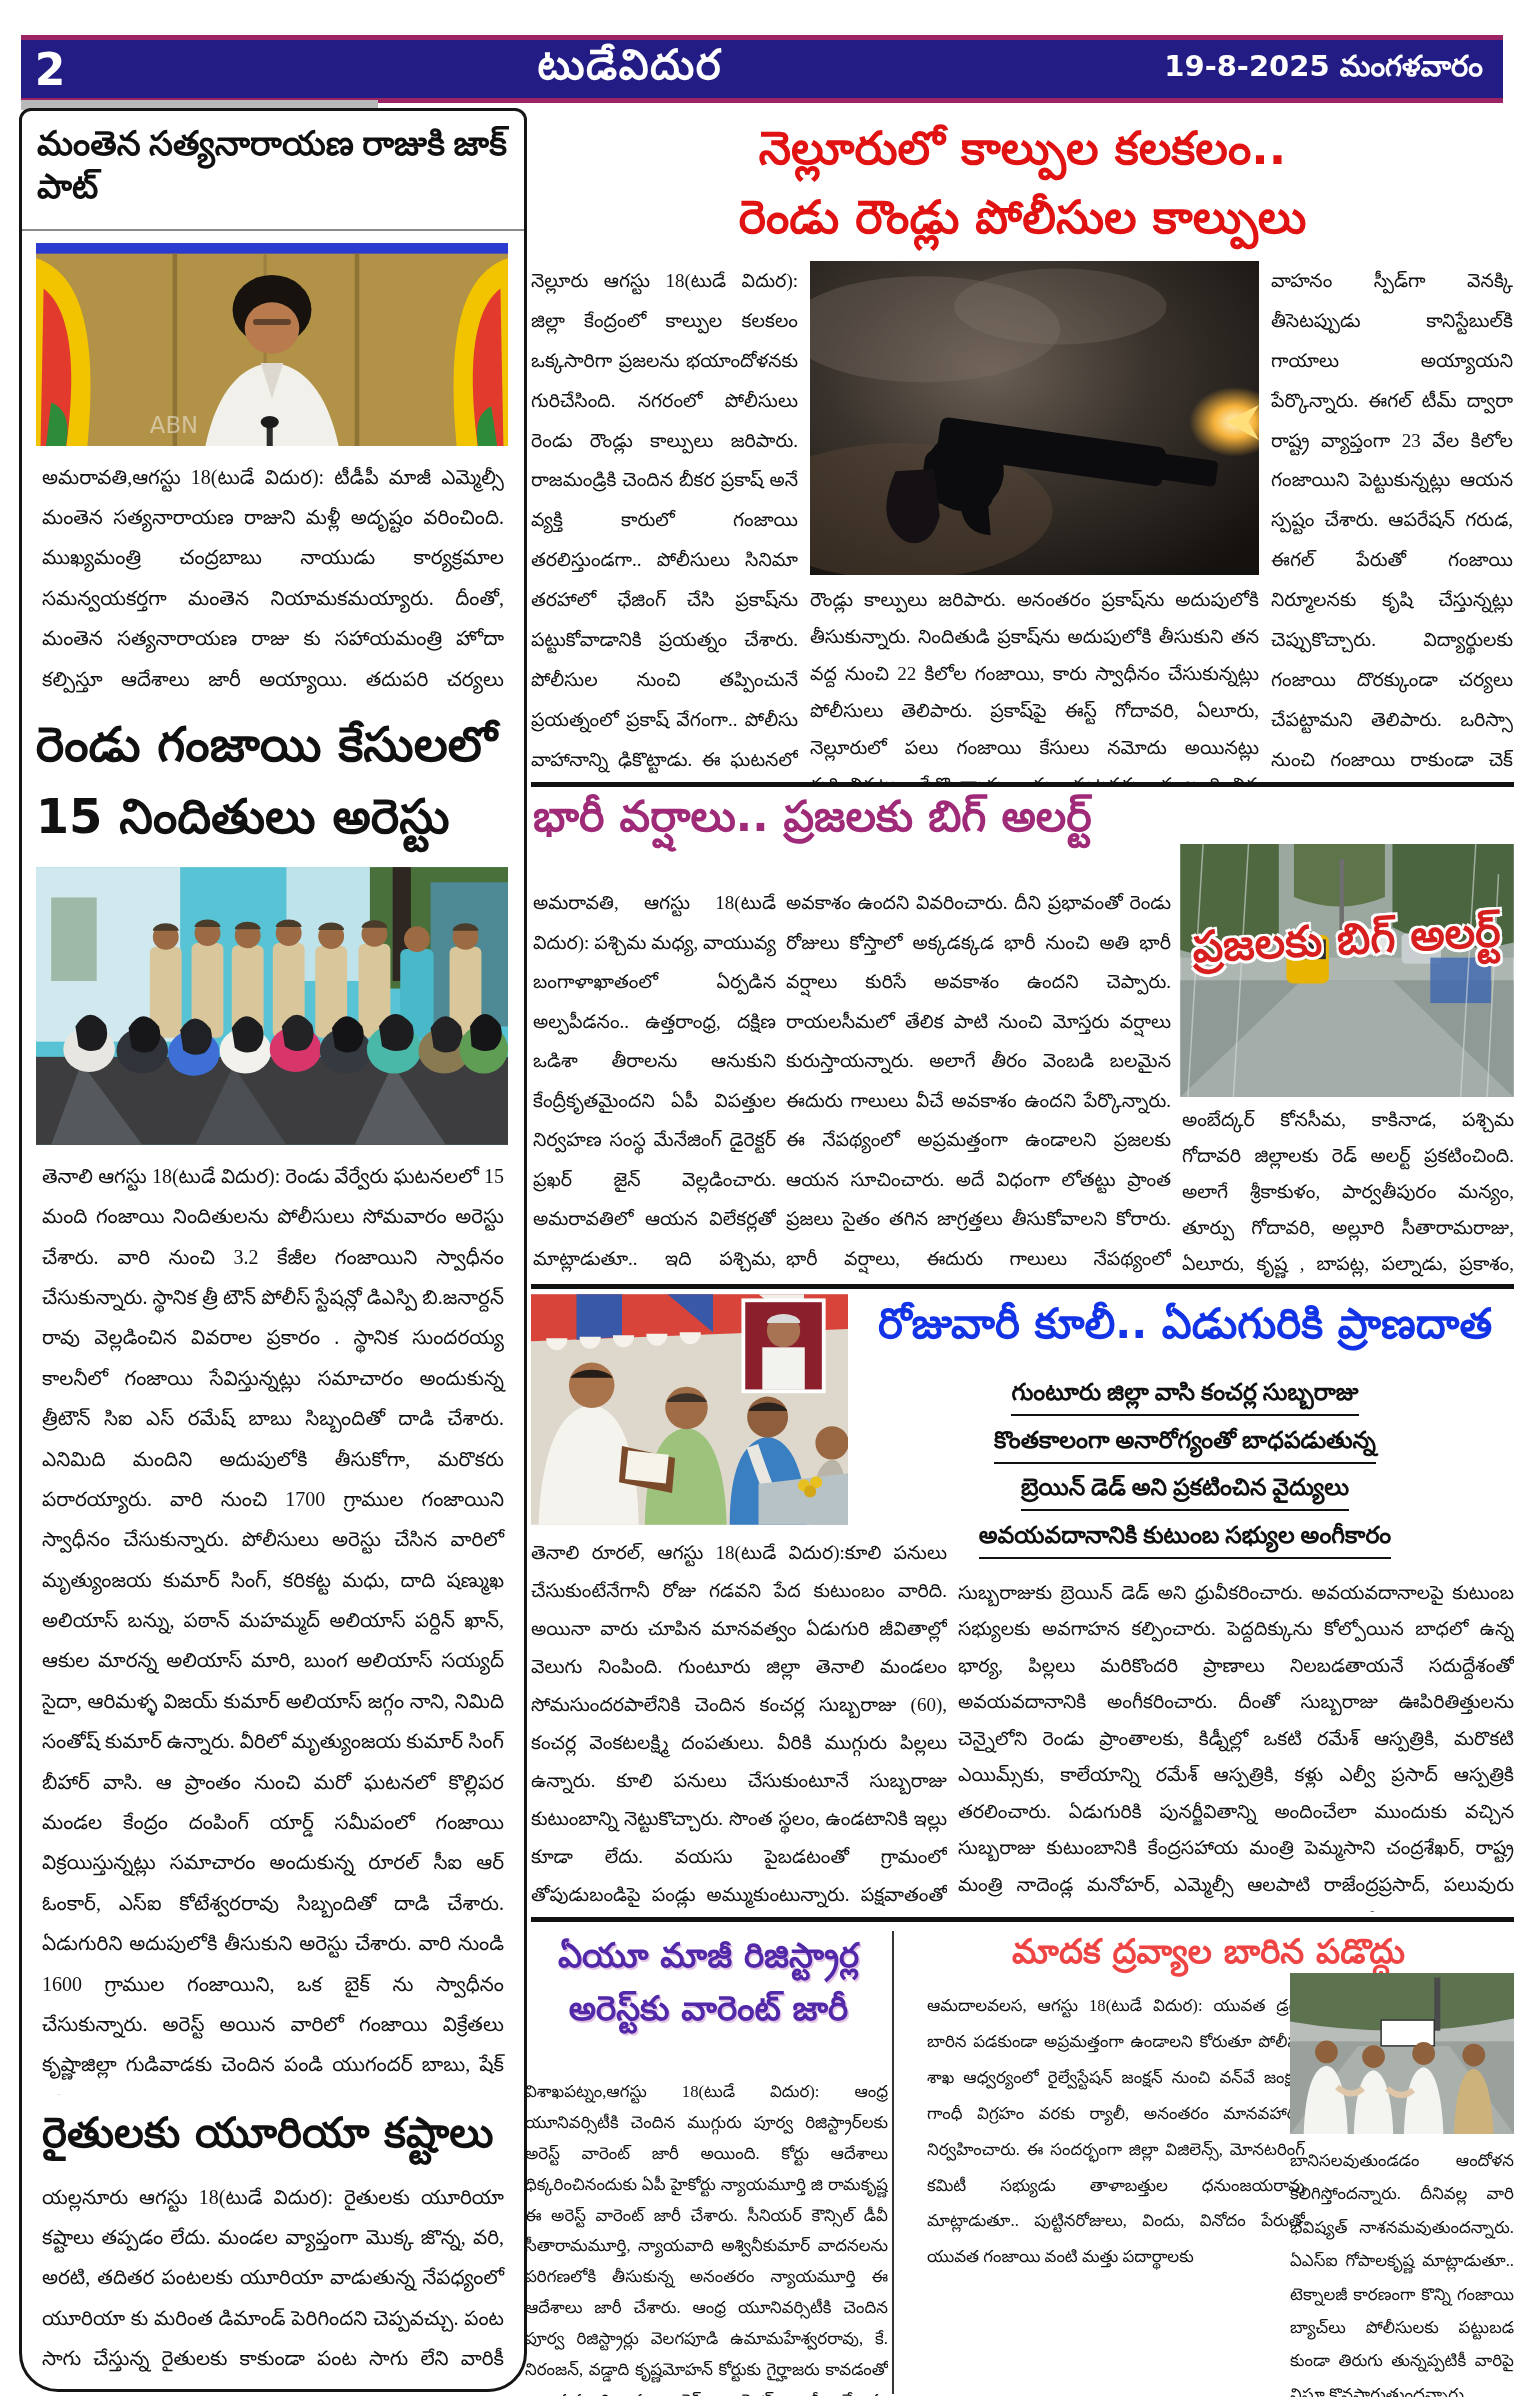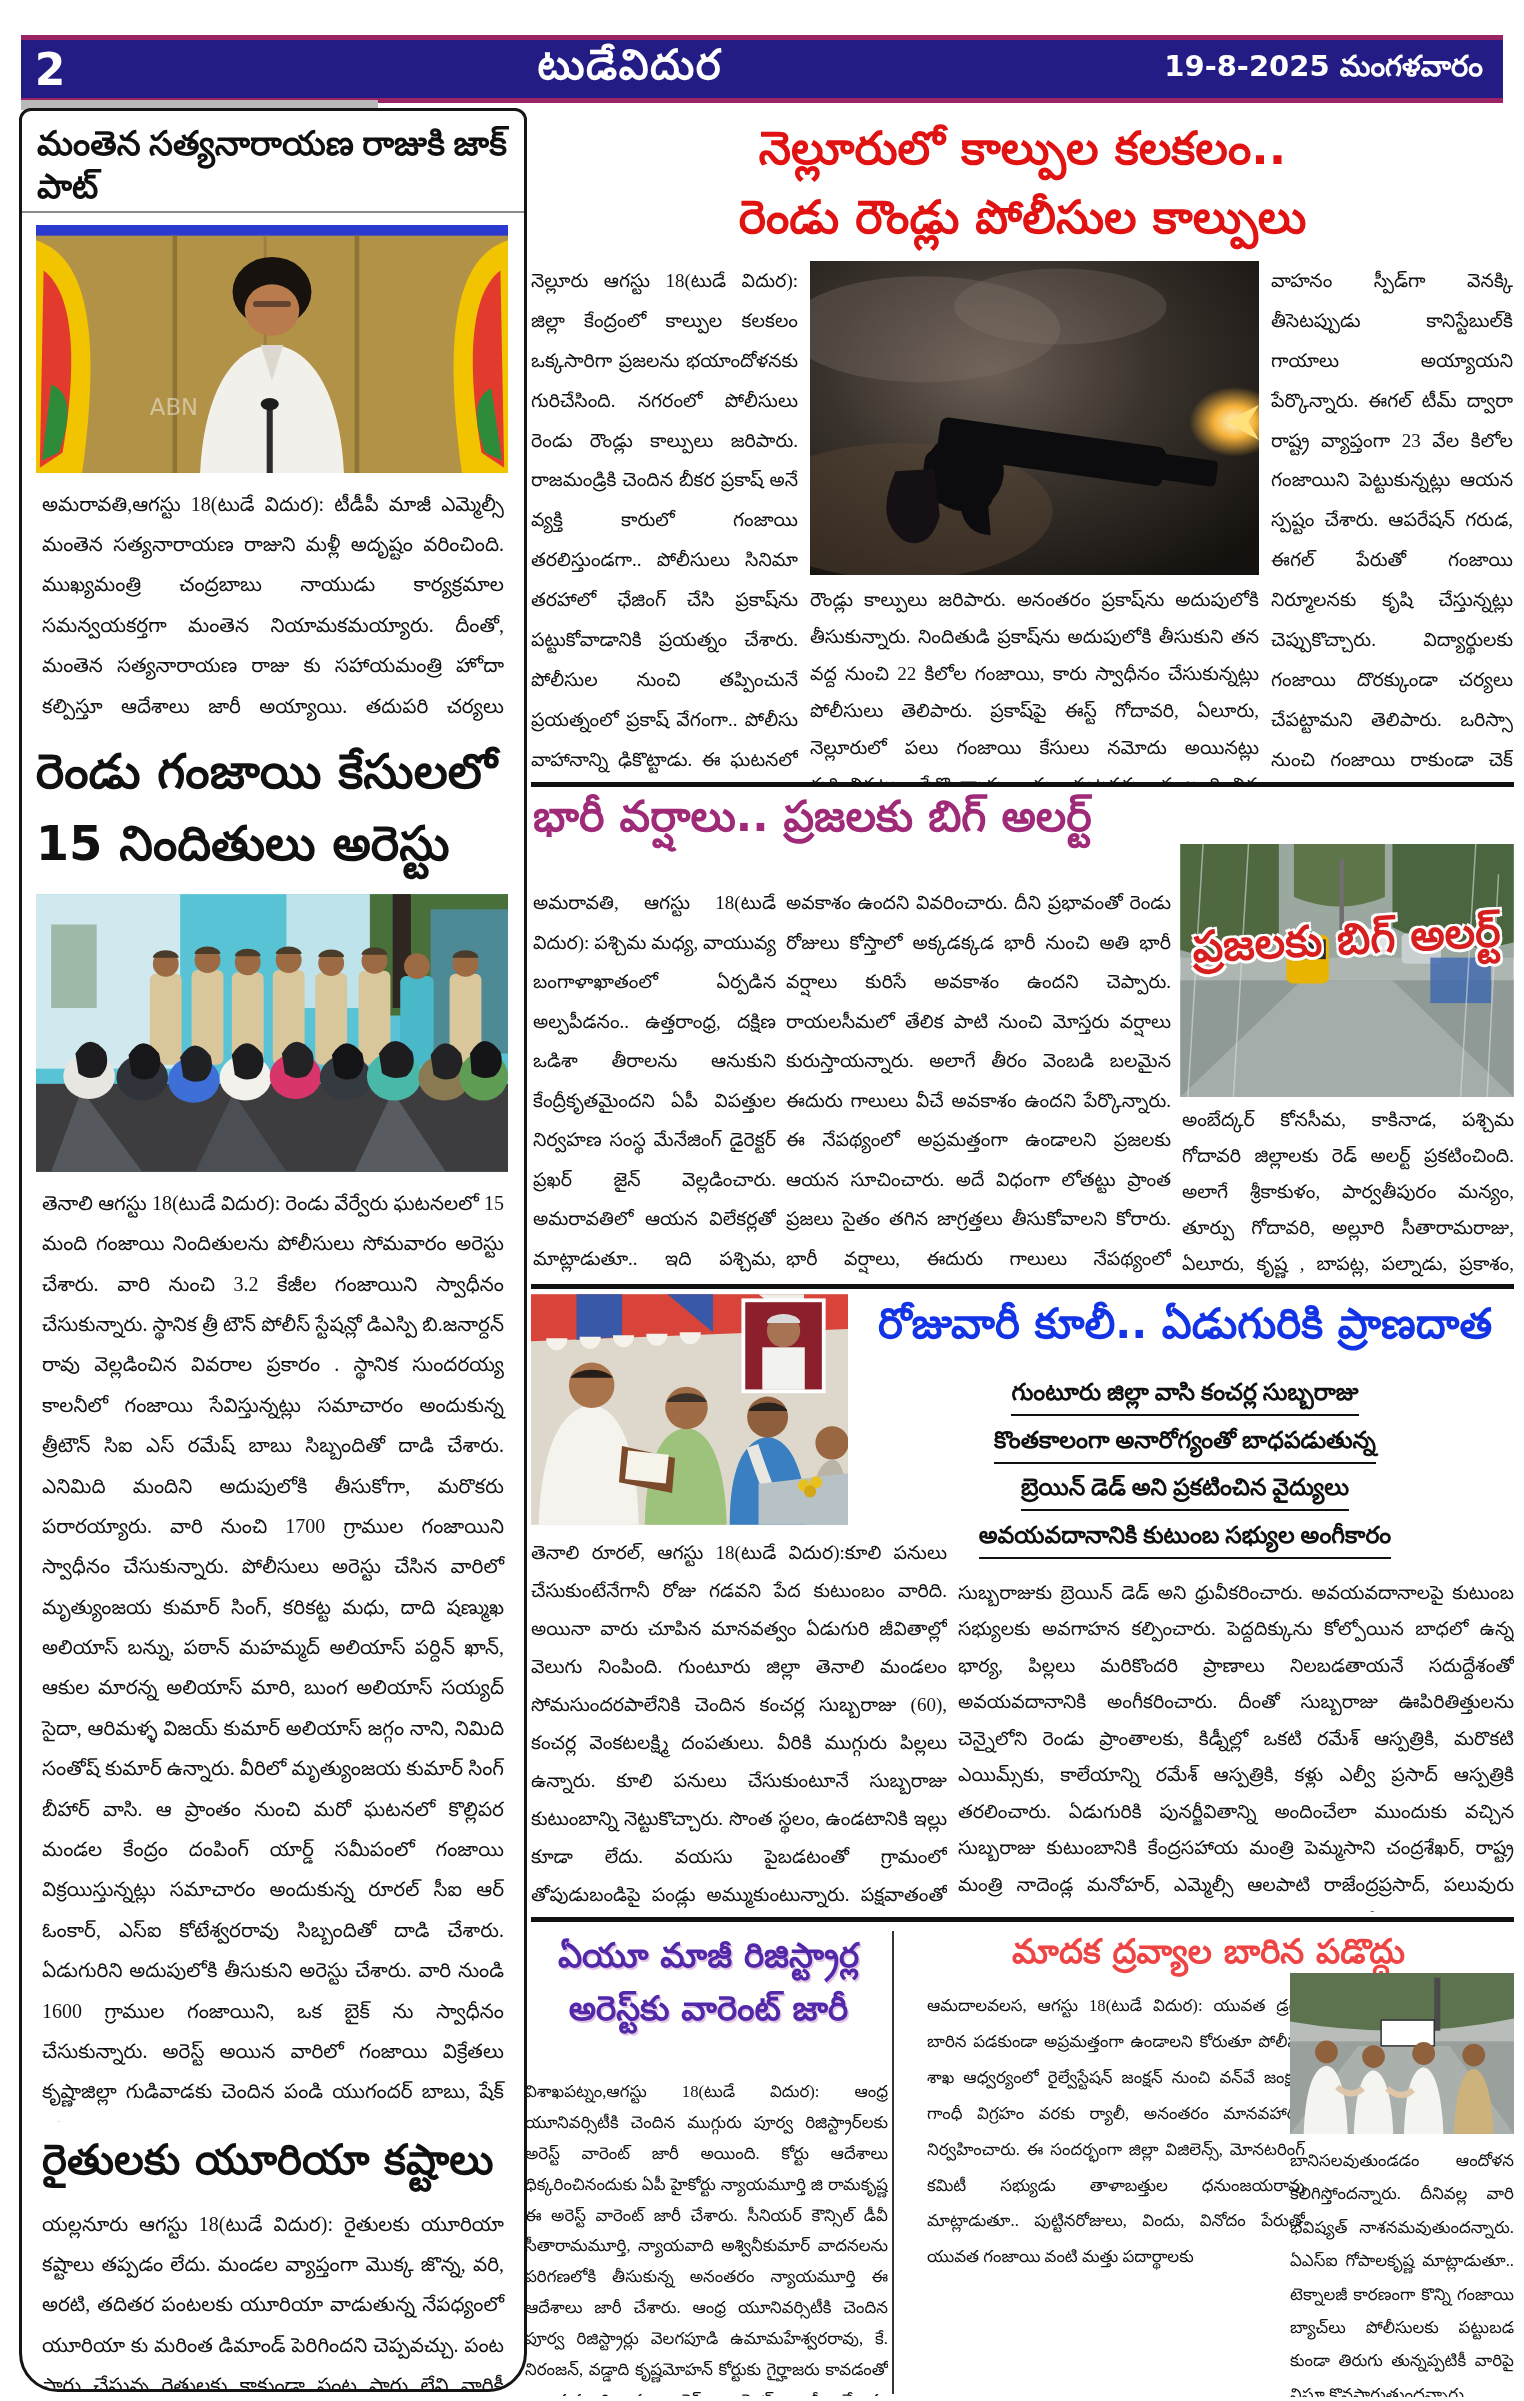--- a/index.html
+++ b/index.html
@@ -17,21 +17,21 @@
   }
   .masthead .pageno{font-size:44px;font-weight:bold;margin-left:13.7px;width:167px;font-family:"DejaVu Sans",sans-serif;}
   .masthead .title{flex:1;text-align:center;font-size:42px;font-weight:bold;letter-spacing:1.5px;font-family:"DejaVu Sans",sans-serif;}
   .masthead .date{width:425px;text-align:right;margin-right:20px;font-size:29px;font-weight:bold;font-family:"DejaVu Sans",sans-serif;}
   .grey-strip{left:21px;top:100px;width:357px;height:10px;background:#b9b9b9;}
   
   .left-box{
     left:19px;top:108px;width:502px;height:2278px;background:#fff;
     border:3.8px solid #151515;border-radius:12px 12px 39px 39px;overflow:hidden;
   }
-  .lb-h1{font-size:34px;font-weight:bold;padding:12px 15px 3px 15px;border-bottom:2.3px solid #8a8a8a;line-height:1.25;}
+  .lb-h1{font-size:34px;font-weight:bold;padding:12px 15px 21px 15px;border-bottom:2.3px solid #8a8a8a;line-height:1.25;}
   .photo-frame{margin:12px 13.7px 6px 13.7px;overflow:hidden;}
   .body-text{font-size:20px;line-height:2.02;text-align:justify;padding:4.6px 20px 0 20px;overflow:hidden;}
   .lb-body1{height:241px;}
   .lb-h2{font-size:48px;font-weight:bold;line-height:1.5;padding:10.6px 13.7px 3px 13.7px;font-family:"DejaVu Sans","Liberation Sans",sans-serif;}
   .lb-body2{height:939px;}
   .lb-h3{font-size:42px;font-weight:bold;text-align:left;padding:13.7px 15px 4.6px 20px;font-family:"DejaVu Sans","Liberation Sans",sans-serif;}
   .lb-body3{height:332px;}
   
   .nel-head{left:531px;top:114px;width:983px;text-align:center;color:#e11212;
     font-size:46px;font-weight:bold;line-height:1.5;font-family:"DejaVu Sans",sans-serif;}
@@ -83,21 +83,21 @@
   <div class="pageno">2</div>
   <div class="title">టుడేవిదుర</div>
   <div class="date">19-8-2025 మంగళవారం</div>
 </div>
 <div class="abs grey-strip"></div>
 
 <div class="abs left-box">
 
   <div class="lb-h1">మంతెన సత్యనారాయణ రాజుకి జాక్ పాట్</div>
 
-  <div class="photo-frame" style="height:248px;">
+  <div class="photo-frame" style="height:203px;">
     <svg width="472" height="252" viewBox="0 0 622 332">
       <rect width="622" height="332" fill="#b19247"></rect>
       <rect x="0" y="0" width="622" height="14" fill="#2b3bd0"></rect>
       <rect x="180" y="14" width="6" height="318" fill="#8d7335"></rect>
       <rect x="420" y="14" width="6" height="318" fill="#8d7335"></rect>
       <rect x="300" y="14" width="4" height="318" fill="#9c8040"></rect>
       <path d="M0 20 C60 40 90 120 60 332 L0 332 Z" fill="#f2c400"></path>
       <path d="M10 60 C50 90 55 180 35 300 L5 320 Z" fill="#e23b2e"></path>
       <path d="M20 210 C45 220 48 250 30 300 L8 310 Z" fill="#2e8b3a"></path>
       <path d="M622 20 C562 40 532 120 562 332 L622 332 Z" fill="#f2c400"></path>

